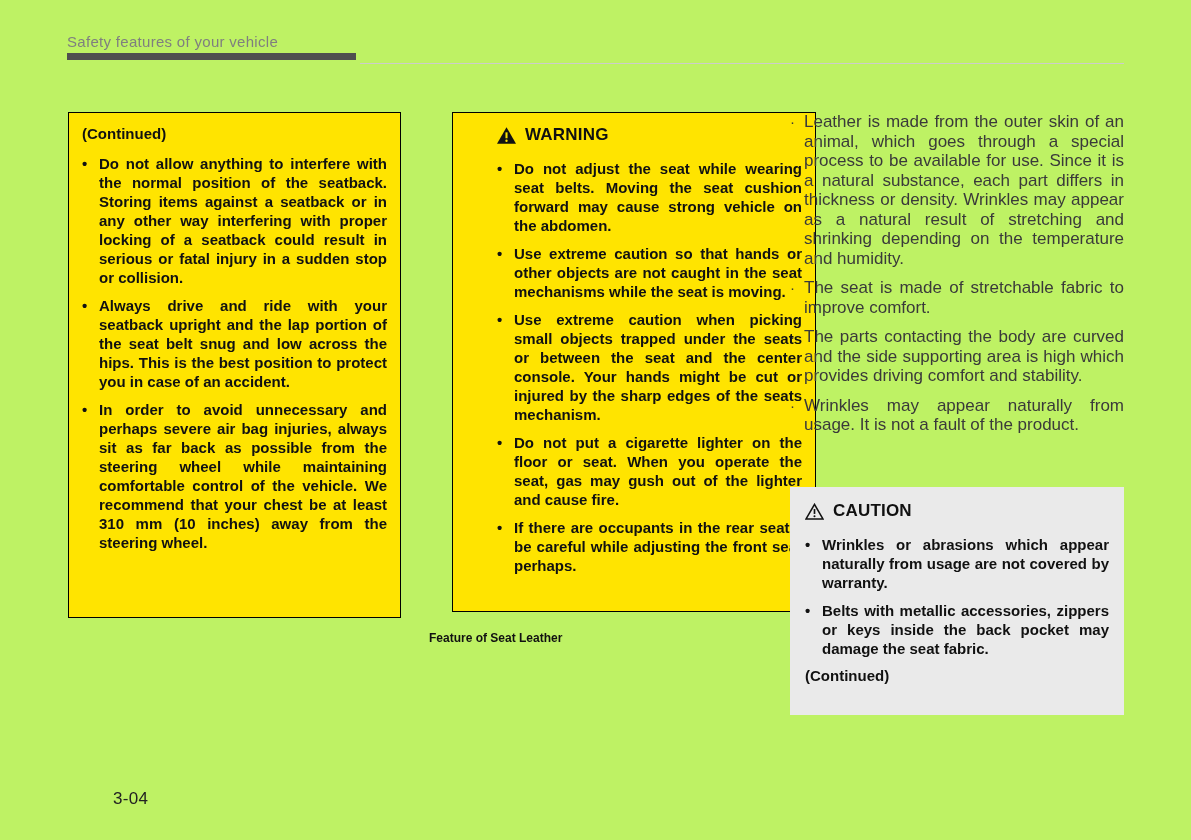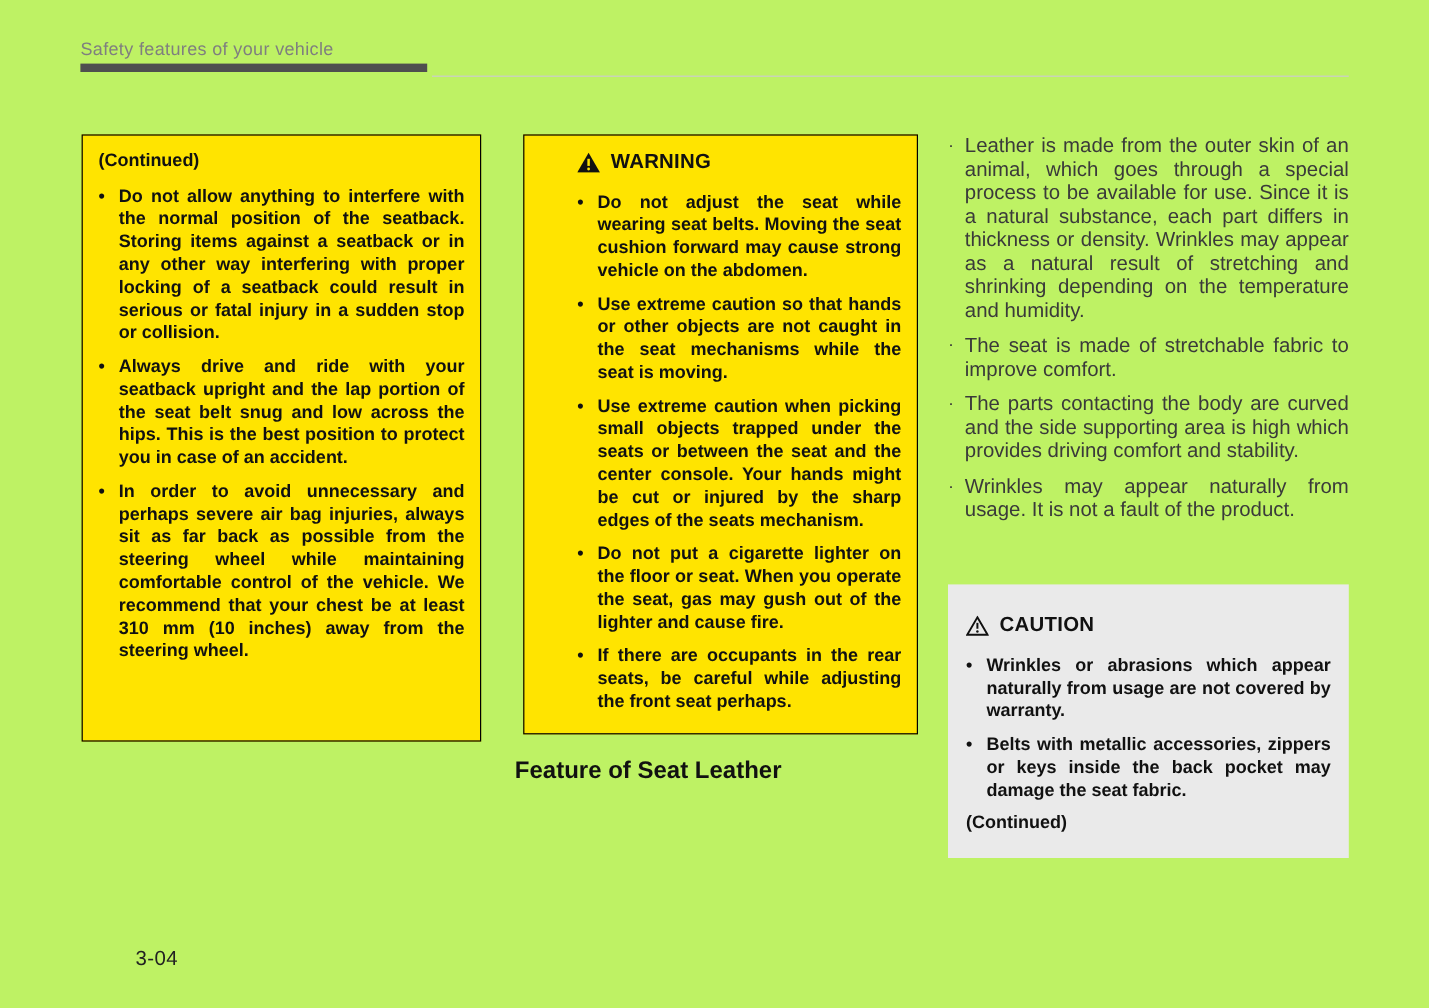--- a/index.html
+++ b/index.html
@@ -45,21 +45,21 @@
   
   .ybox {
     position: absolute;
     background: #ffe400;
     border: 1px solid #000000;
     box-sizing: border-box;
     padding: 12px 13px 10px 13px;
     color: #111111;
   }
   .box-left   { left: 68px;  top: 112px; width: 333px; min-height: 506px; }
-  .box-middle { left: 436px; top: 112px; width: 329px; min-height: 500px; padding-left: 44px; }
+  .box-middle { left: 452px; top: 112px; width: 364px; min-height: 500px; padding-left: 44px; }
 
   .box-title {
     font-size: 15px;
     font-weight: 700;
     margin-bottom: 12px;
     color: #111111;
   }
   .box-heading {
     display: flex;
     align-items: center;
@@ -92,21 +92,21 @@
     font-size: 15px;
     line-height: 19px;
     color: #111111;
   }
 
   
   .caption {
     position: absolute;
     left: 429px;
     top: 631px;
-    font-size: 20px;
+    font-size: 12px;
     font-weight: 700;
     color: #111111;
   }
 
   
   .info-col {
     position: absolute;
     left: 790px;
     top: 112px;
     width: 334px;
@@ -127,21 +127,21 @@
 
   
   .caution-box {
     position: absolute;
     left: 790px;
     top: 487px;
     width: 334px;
     min-height: 228px;
     background: #eaeaea;
     box-sizing: border-box;
-    padding: 24px 15px 12px 15px;
+    padding: 14px 15px 12px 15px;
   }
   .caution-box .marker, .caution-box .btext {
     font-weight: 700;
     font-size: 15px;
     line-height: 19px;
     color: #111111;
   }
   .caution-footer {
     font-size: 15px;
     font-weight: 700;

